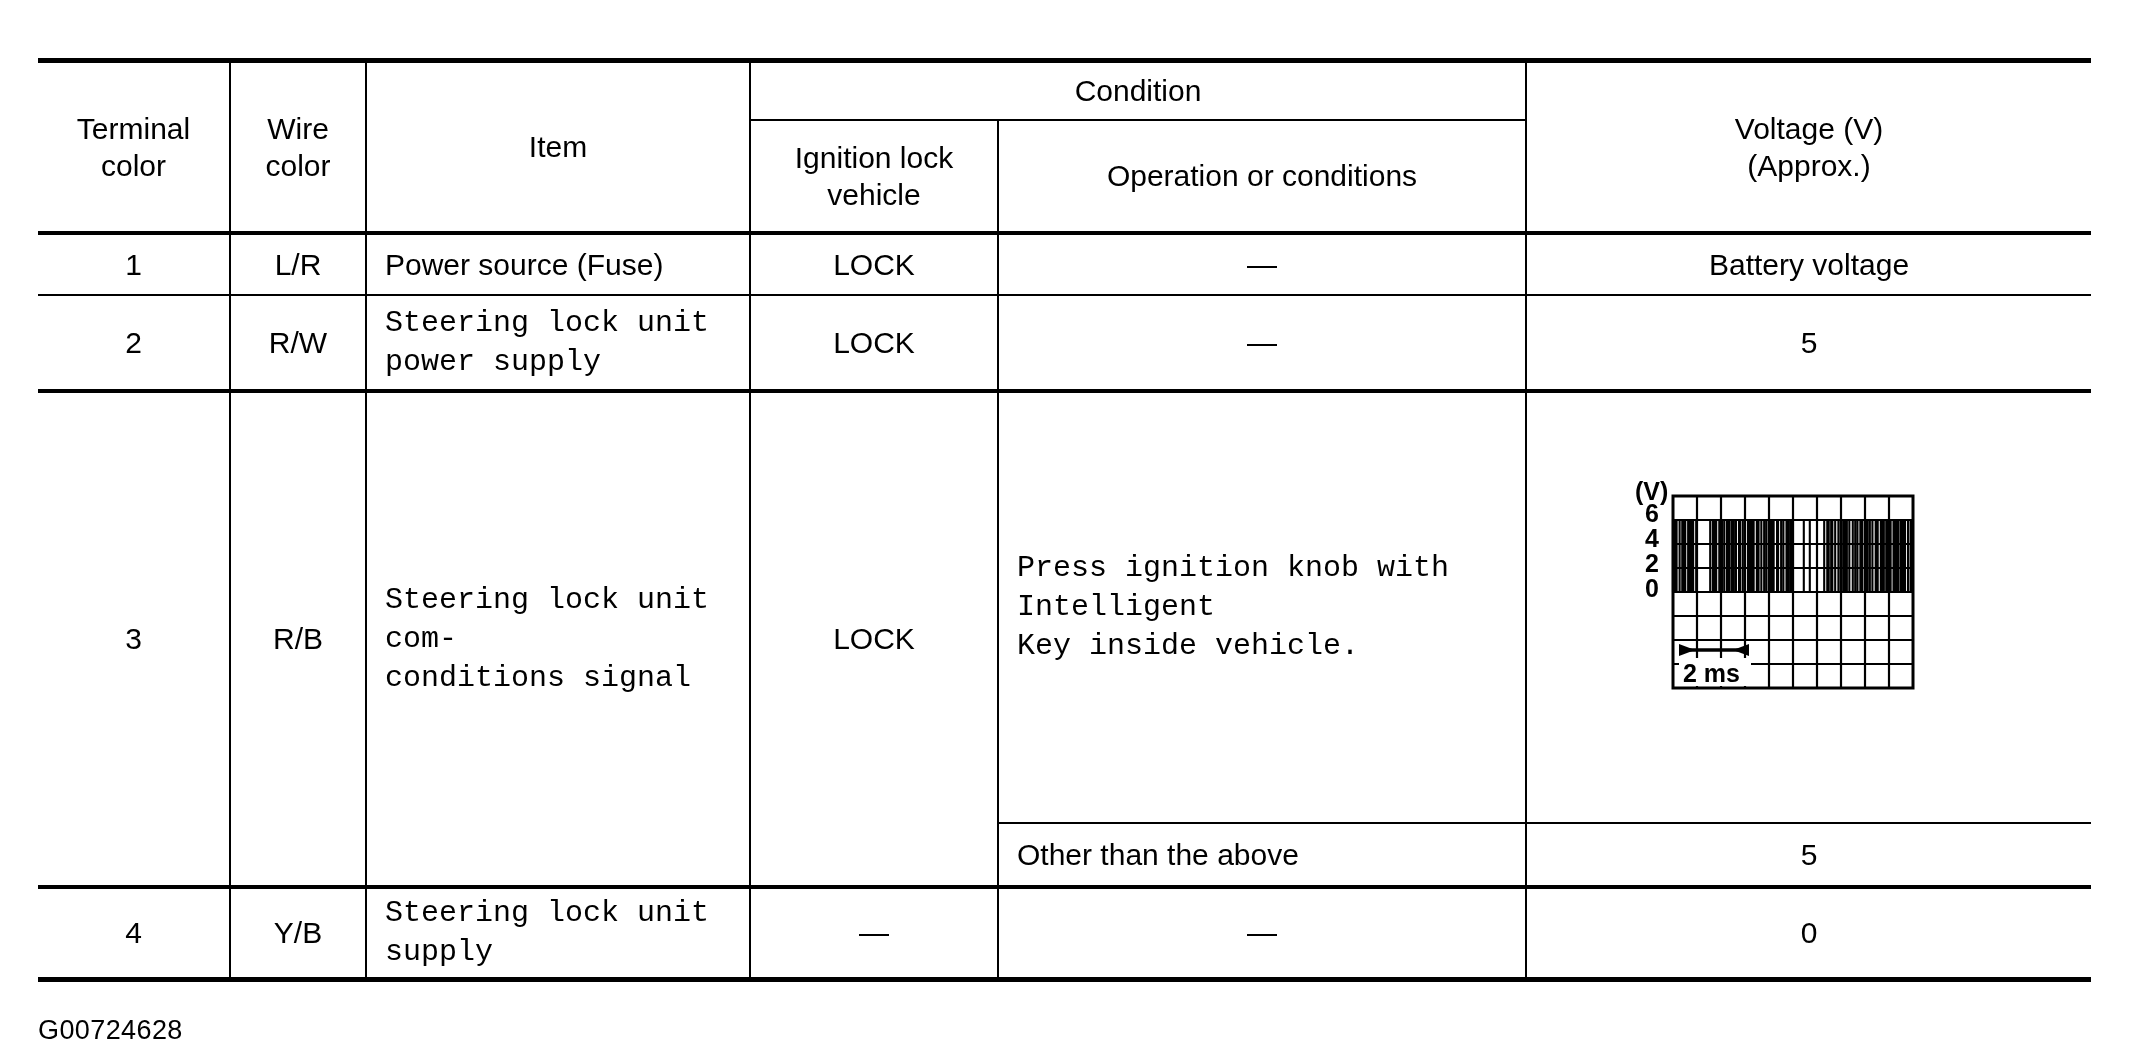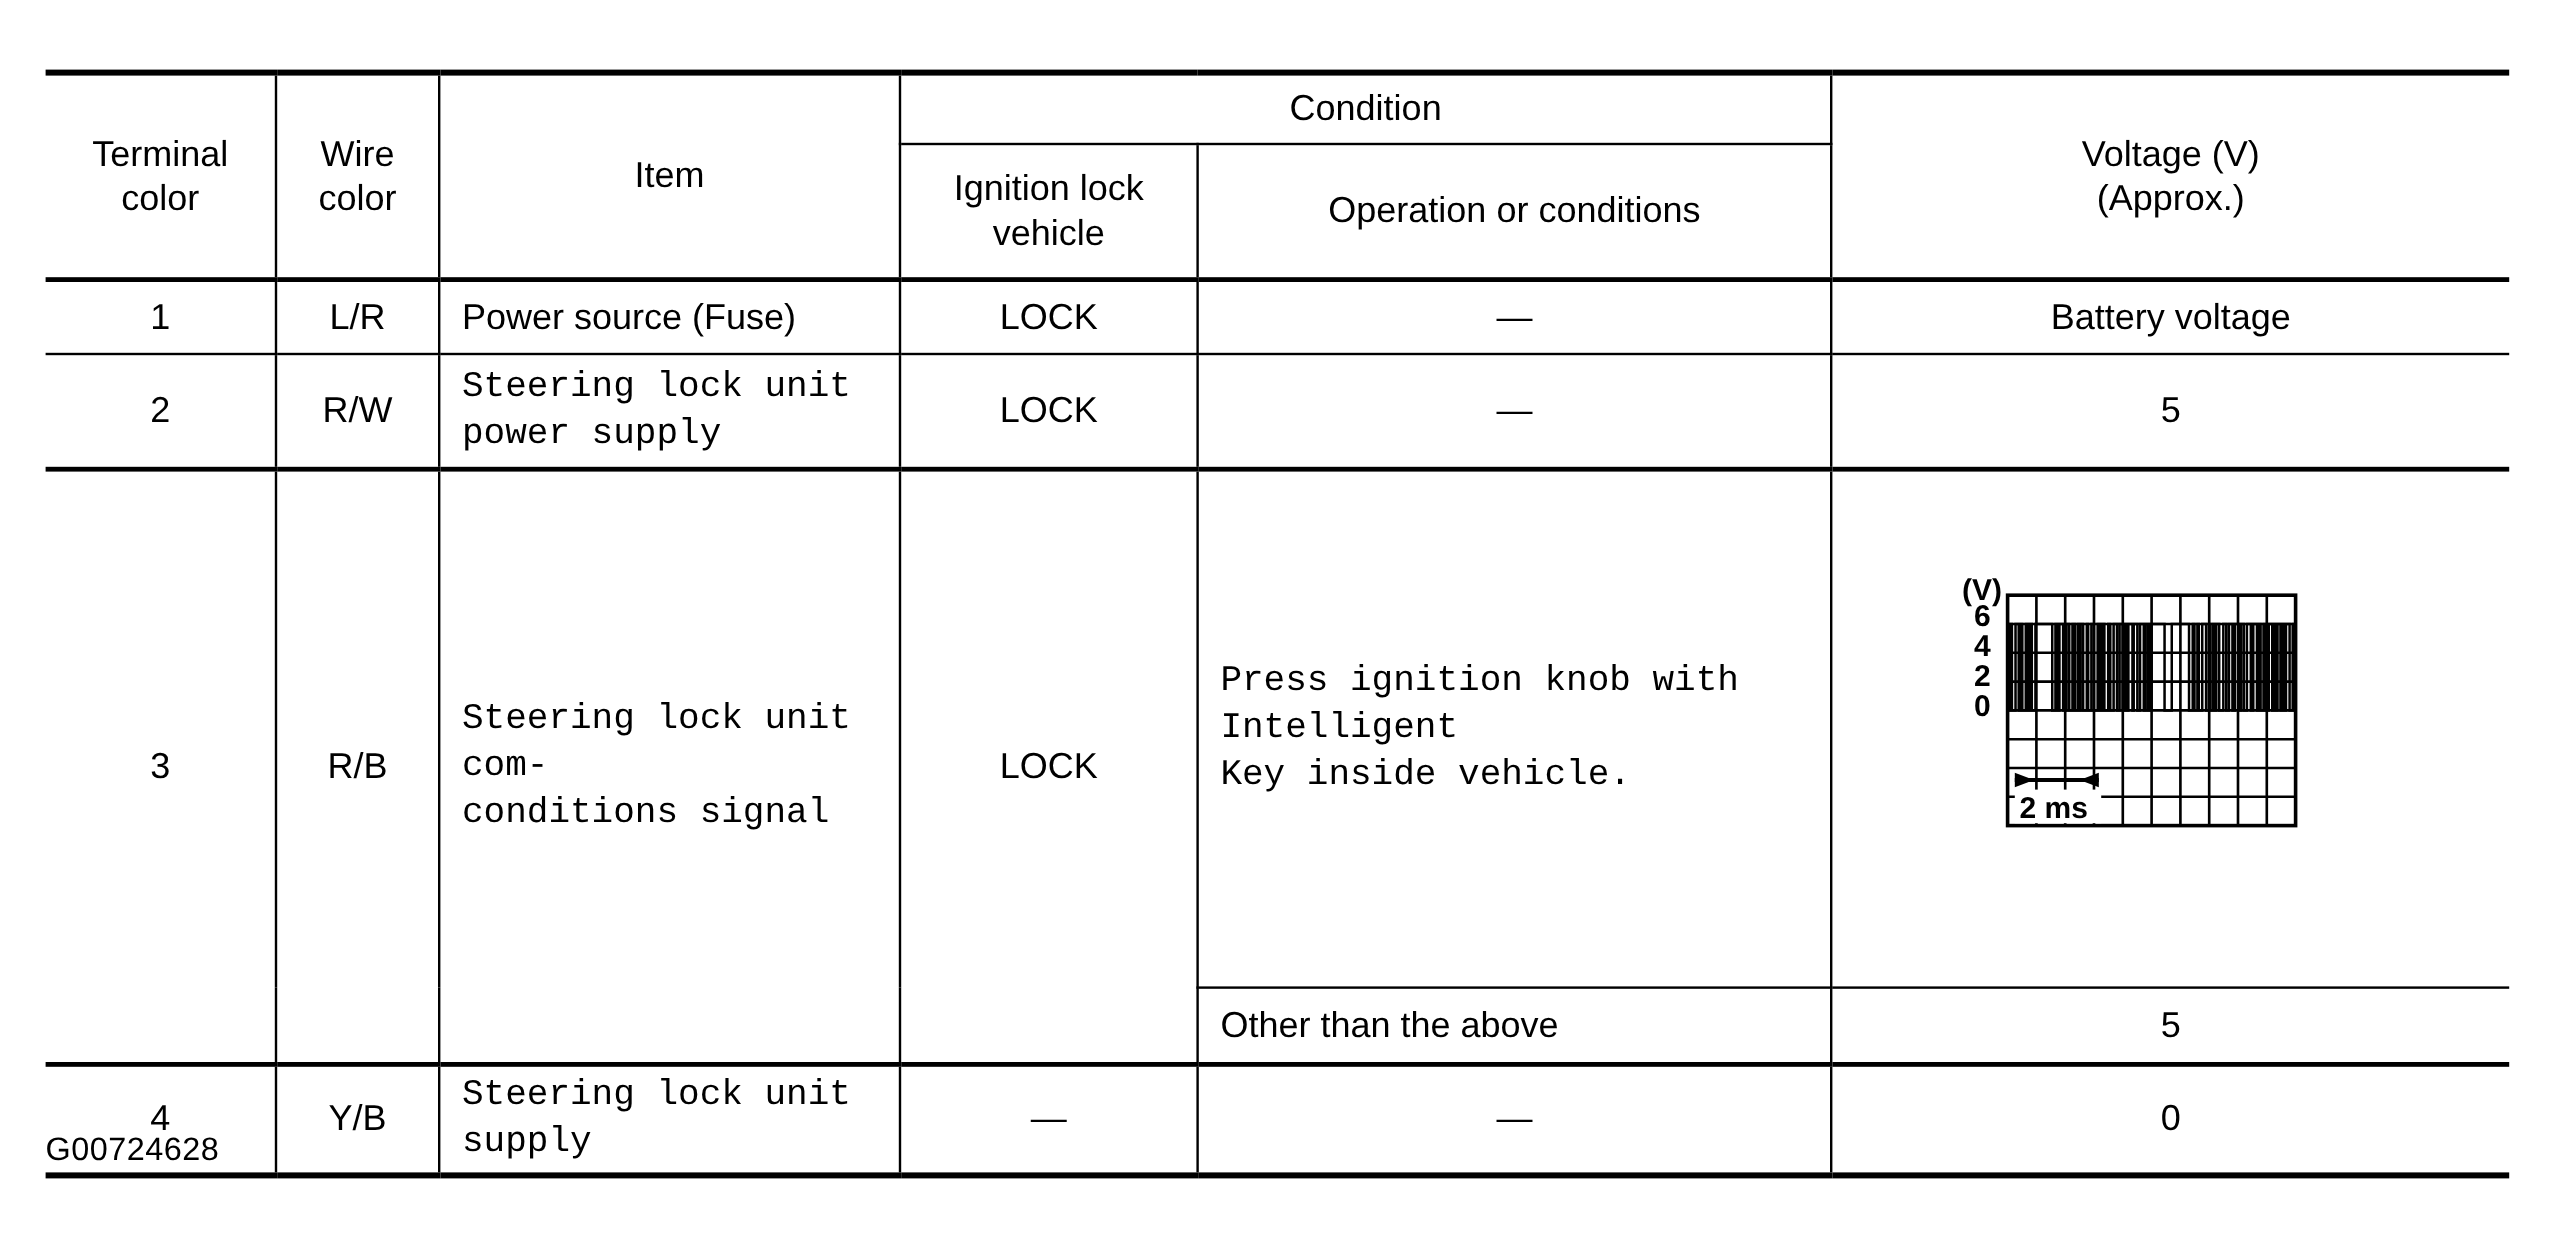--- a/index.html
+++ b/index.html
@@ -87,21 +87,21 @@
     position: relative;
     width: 352px;
     height: 268px;
   }
   .scope svg { display: block; }
 
   
   .footer-code {
     position: absolute;
     left: 38px;
-    top: 943px;
+    top: 1015px;
     font-size: 27px;
     letter-spacing: 0.4px;
     color: #000;
     font-family: "Liberation Sans", sans-serif;
   }
 </style>
 </head>
 <body>
 
 <div class="sheet">

